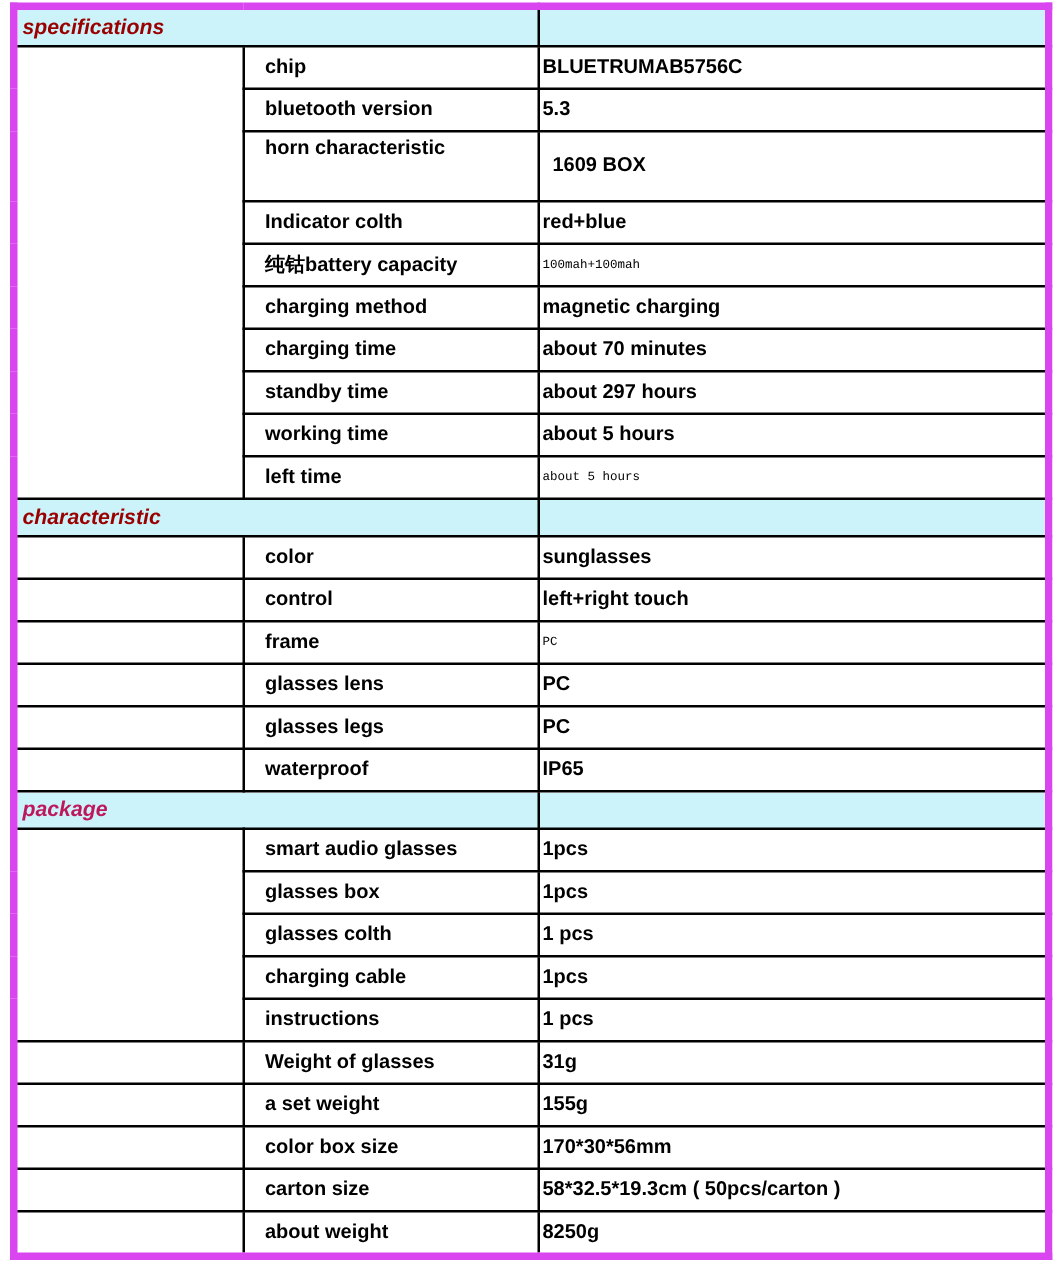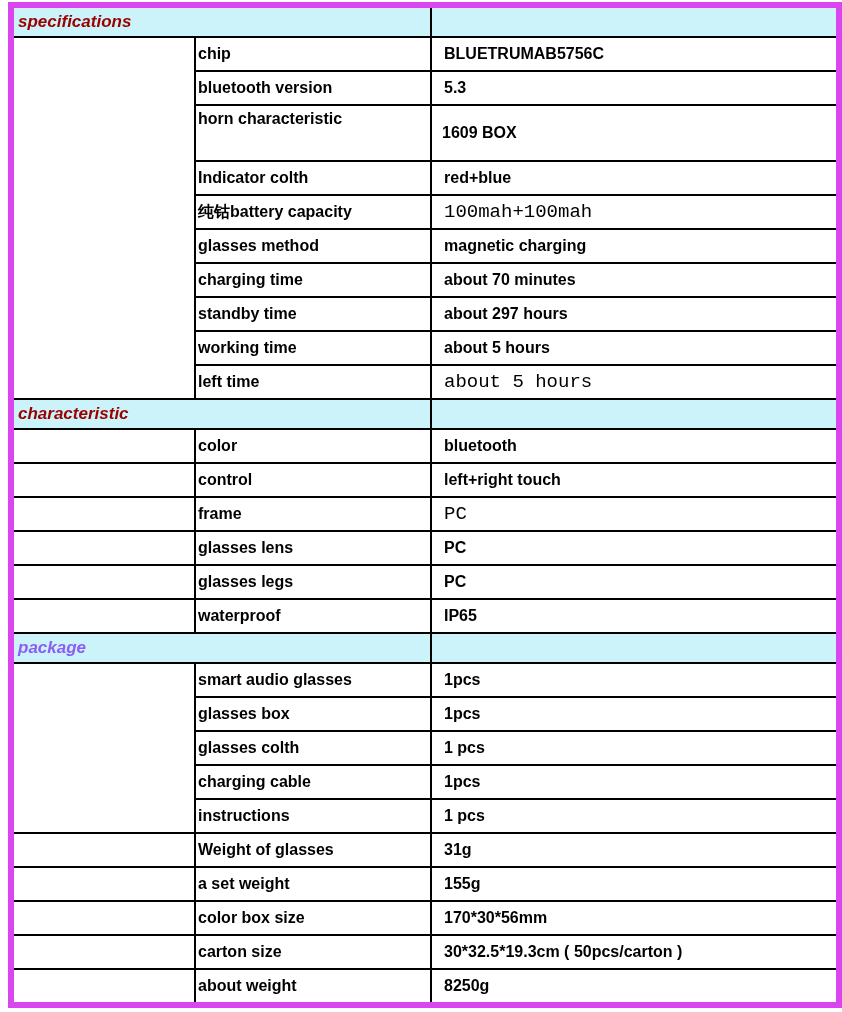--- a/index.html
+++ b/index.html
@@ -22,36 +22,36 @@
   tr.std td{height:32px;}
   tr.tall td{height:50px;}
   .hdr{
     background:#cdf3fa;
     font-weight:bold;
     font-style:italic;
     font-size:17px;
     padding-left:4px;
   }
   .hdr.red{color:#990000;}
-  .hdr.green{color:#8b5cf6;}
+  .hdr.green{color:#be185d;}
   .lbl{
     font-weight:bold;
     font-size:16px;
-    padding-left:2px;
+    padding-left:16px;
     border-radius:10px;
   }
   .val{
     font-weight:bold;
     font-size:16px;
-    padding-left:12px;
+    padding-left:2px;
   }
   .mono{
     font-family:"Liberation Mono","DejaVu Sans Mono",monospace;
     font-weight:normal;
-    font-size:19px;
+    font-size:10px;
   }
   .indent{padding-left:10px;border-radius:14px;}
   tr.tall .lbl{vertical-align:top;padding-top:4px;}
   .leader{background:#ffffff;}
 </style>
 </head>
 <body>
 
 <table class="spec">
   <colgroup>
@@ -81,21 +81,21 @@
   </tr>
   <tr class="std">
     <td class="lbl">Indicator colth</td>
     <td class="val">red+blue</td>
   </tr>
   <tr class="std">
     <td class="lbl">纯钴battery capacity</td>
     <td class="val mono">100mah+100mah</td>
   </tr>
   <tr class="std">
-    <td class="lbl">glasses method</td>
+    <td class="lbl">charging method</td>
     <td class="val">magnetic charging</td>
   </tr>
   <tr class="std">
     <td class="lbl">charging time</td>
     <td class="val">about 70 minutes</td>
   </tr>
   <tr class="std">
     <td class="lbl">standby time</td>
     <td class="val">about 297 hours</td>
   </tr>
@@ -109,21 +109,21 @@
   </tr>
 
   <tr class="hr">
     <td class="hdr red" colspan="2">characteristic</td>
     <td class="hdr"></td>
   </tr>
 
   <tr class="std">
     <td class="leader"></td>
     <td class="lbl">color</td>
-    <td class="val">bluetooth</td>
+    <td class="val">sunglasses</td>
   </tr>
   <tr class="std">
     <td class="leader"></td>
     <td class="lbl">control</td>
     <td class="val">left+right touch</td>
   </tr>
   <tr class="std">
     <td class="leader"></td>
     <td class="lbl">frame</td>
     <td class="val mono">PC</td>
@@ -182,21 +182,21 @@
     <td class="val">155g</td>
   </tr>
   <tr class="std">
     <td class="leader"></td>
     <td class="lbl">color box size</td>
     <td class="val">170*30*56mm</td>
   </tr>
   <tr class="std">
     <td class="leader"></td>
     <td class="lbl">carton size</td>
-    <td class="val">30*32.5*19.3cm ( 50pcs/carton )</td>
+    <td class="val">58*32.5*19.3cm ( 50pcs/carton )</td>
   </tr>
   <tr class="std">
     <td class="leader"></td>
     <td class="lbl">about weight</td>
     <td class="val">8250g</td>
   </tr>
 </tbody>
   </table>
 
 </body></html>

